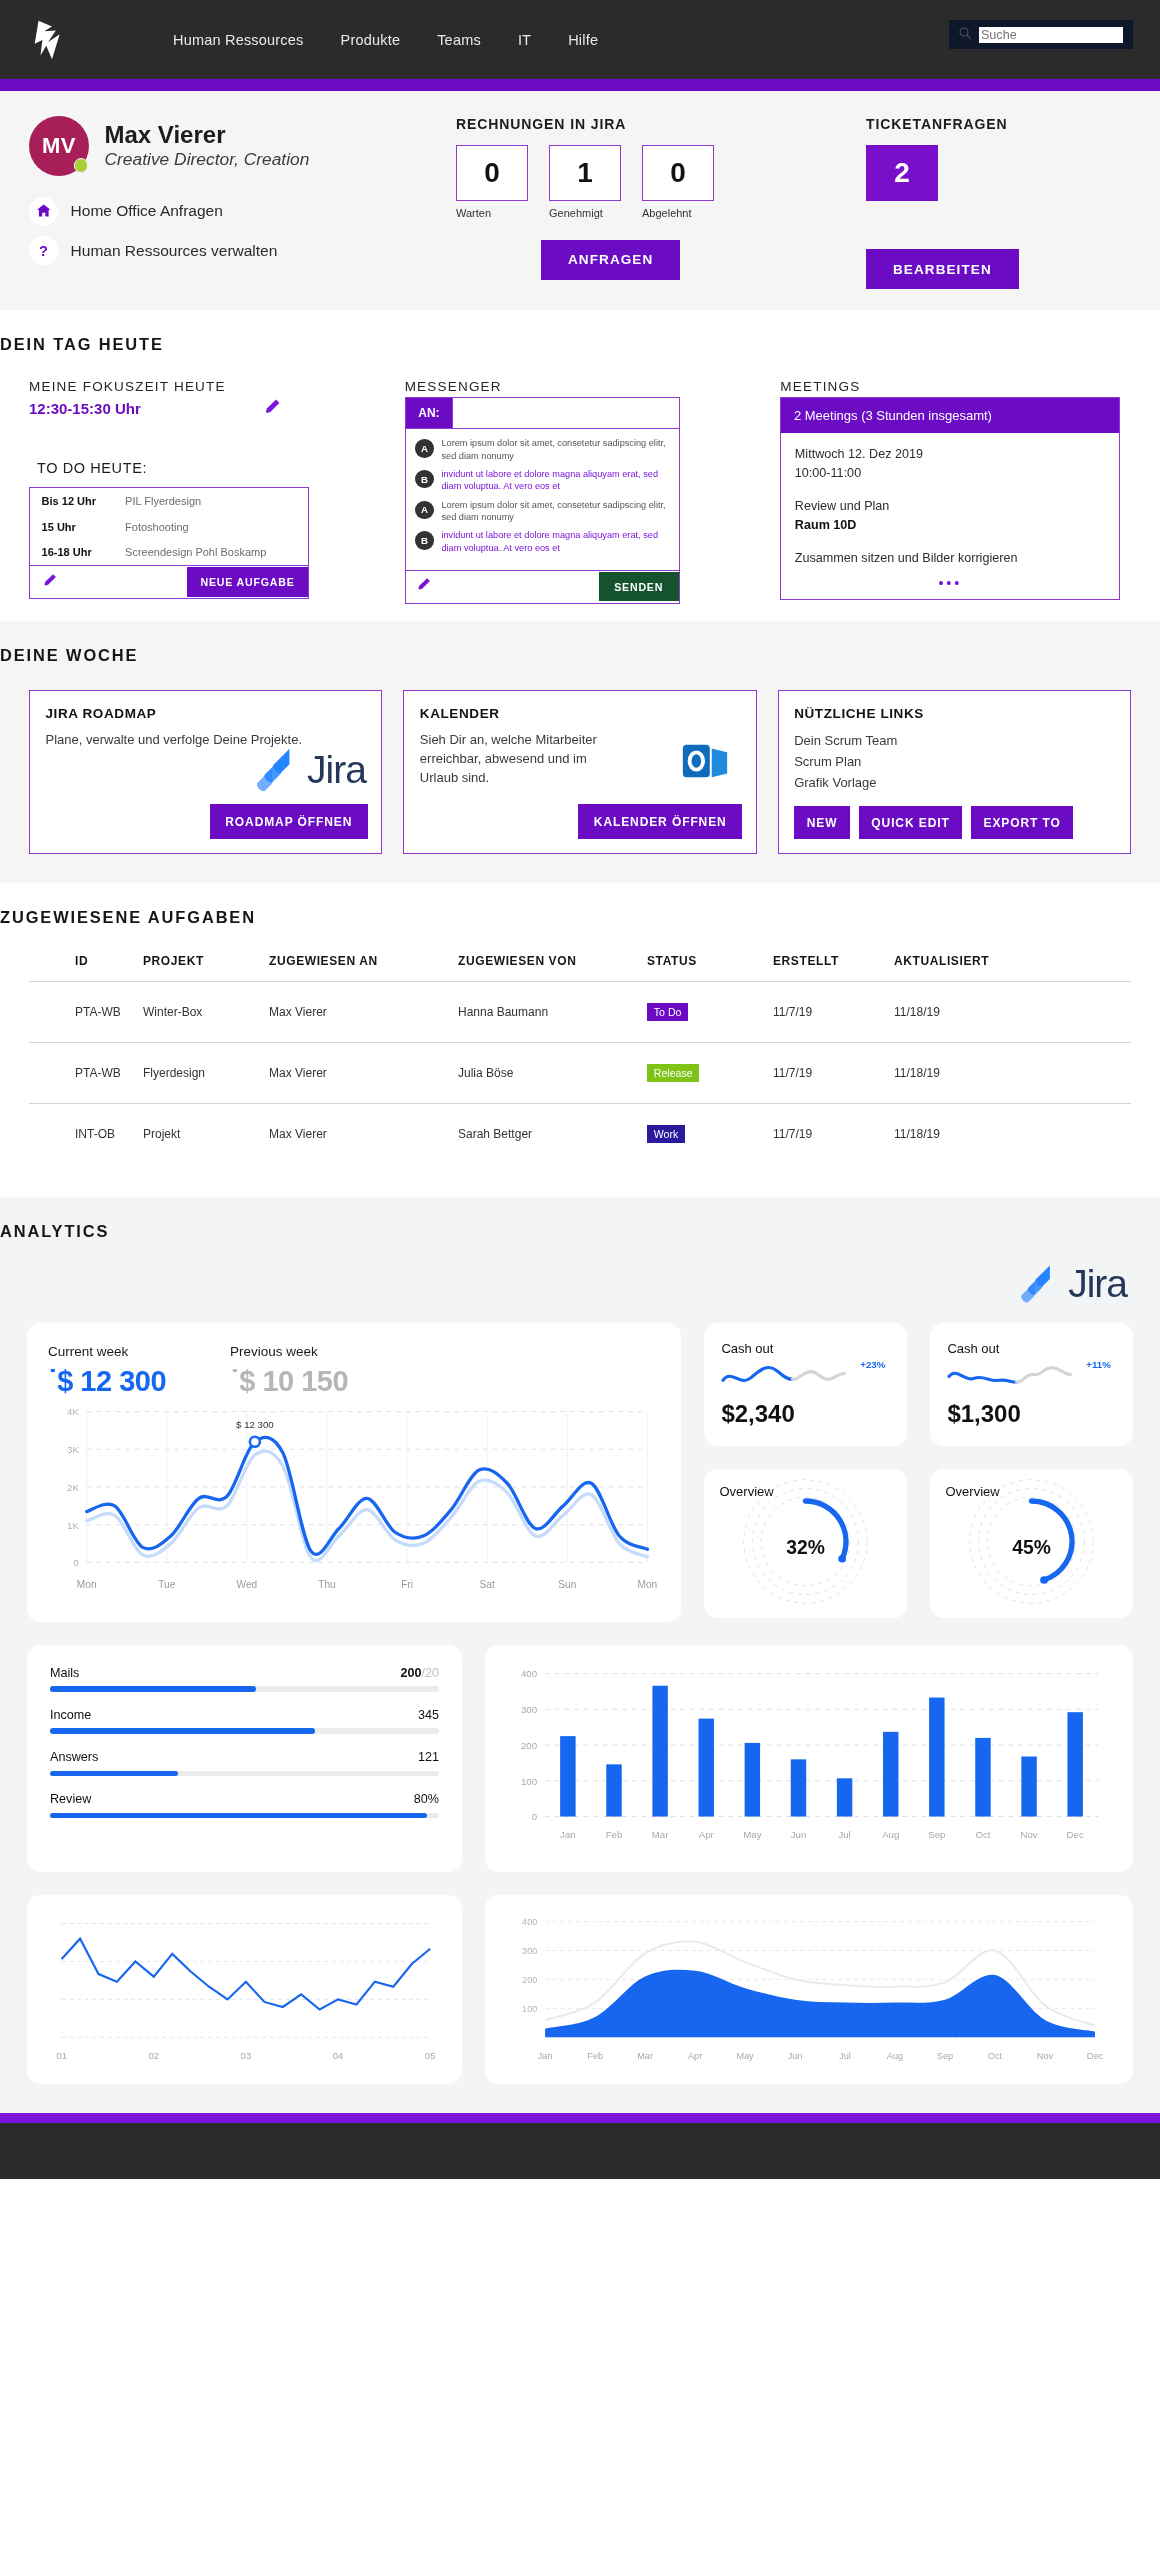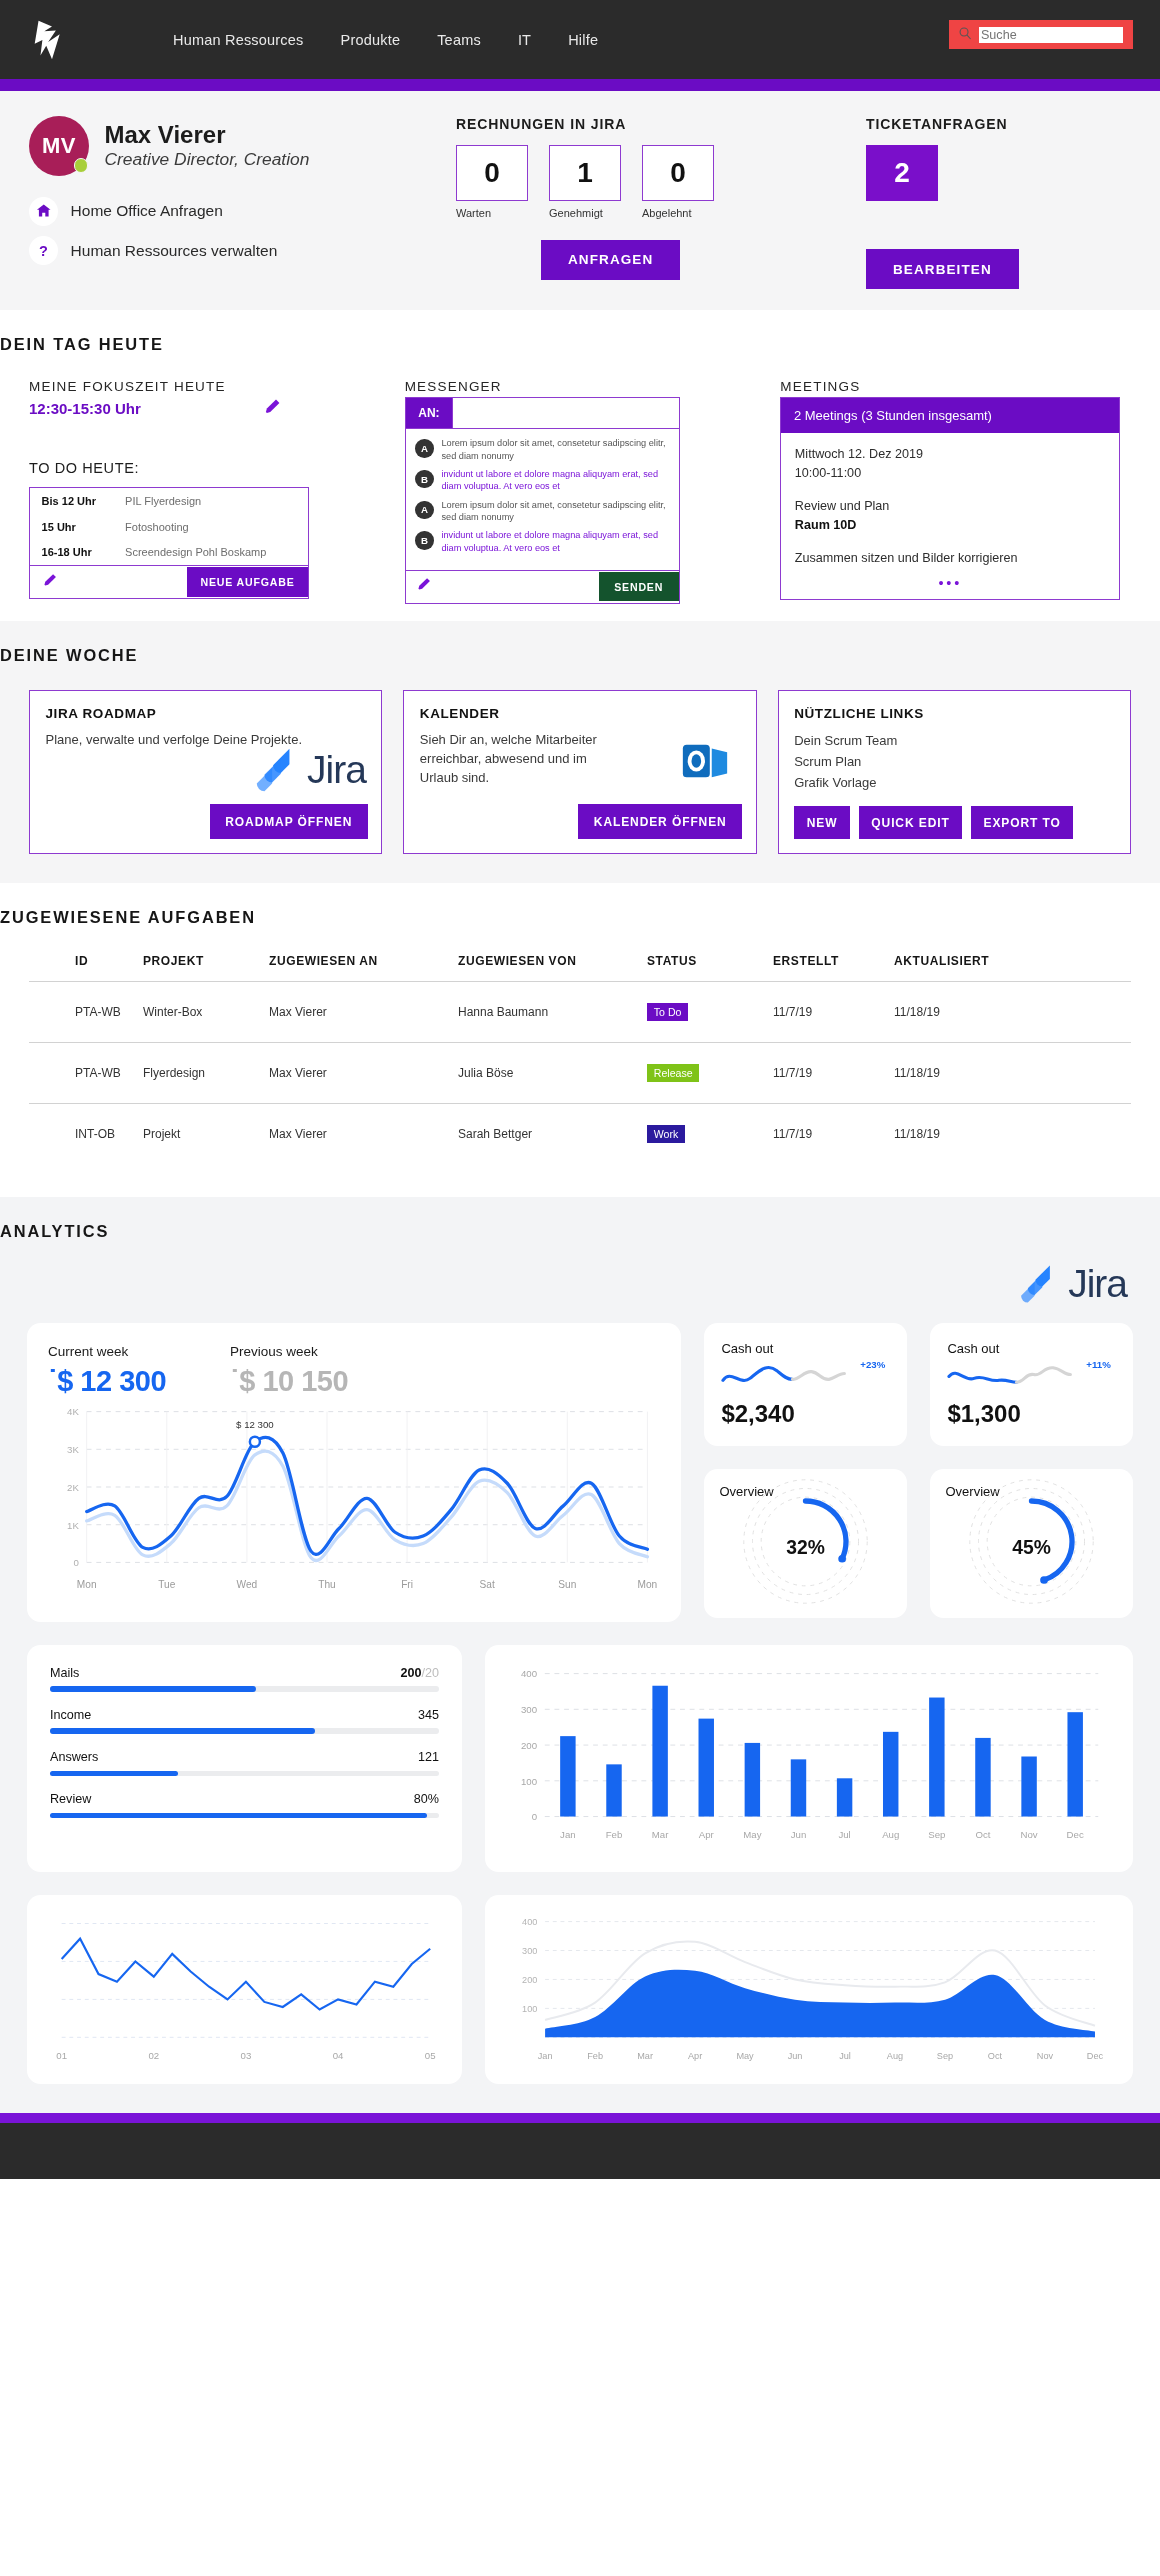--- a/index.html
+++ b/index.html
@@ -8,21 +8,21 @@
     width:1160px; height:2576px;
     font-family:"Liberation Sans", sans-serif;
     background:#ffffff; color:#222;
     overflow:hidden;
   }
   
   .topnav { height:79px; background:#2b2b2b; display:flex; align-items:center; padding:0 27px; position:relative;gap:48px; }
   .logo { width:50px; height:50px; margin-right:23px; flex:none; }
   .navlinks { display:flex; align-items:center; gap:37px; margin-left:25px; }
   .navlink { color:#e9e9e9; font-size:14.5px; letter-spacing:0.2px; cursor:pointer; }
-  .searchbox { position:absolute; right:27px; top:20.3px; width:184px; height:29px; background:#ef4444;
+  .searchbox { position:absolute; right:27px; top:20.3px; width:184px; height:29px; background:#0f172a;
                display:flex; align-items:center; padding:0 9.7px; gap:7.7px; }
   .searchbox input { border:0; outline:0; font-size:12.6px; width:100%; font-family:"Liberation Sans",sans-serif; color:#444;}
   .purplebar { height:11.6px; background:#6b0cc4; }
   .purplebar2 { height:9.7px; background:#7a14d8; }
 
   
   .profileband { background:#f5f5f6; padding:25px 29px 21px 29px; display:flex; }
   .pf-left { width:406px; }
   .pf-user { display:flex; align-items:center; gap:15.5px; }
   .avatar { width:60px; height:60px; border-radius:50%; background:#a81e58; color:#fff;
@@ -55,21 +55,21 @@
   
   .sechead { text-align:left; font-size:16.4px; font-weight:bold; letter-spacing:1.9px; color:#161616; }
 
   
   .tagsection { background:#fff; padding:25px 0 17.4px 0; }
   .tagcols { display:flex; padding:25px 29px 0 29px; gap:25px; }
   .col { flex:1; }
   .coltitle { font-size:13.5px; letter-spacing:1.2px; color:#262626; margin-bottom:3px; }
   .focustime { font-size:15px; color:#6b0cc4; font-weight:bold; }
   .focusrow { display:flex; align-items:center; justify-content:space-between; padding-right:97px;}
-  .todotitle { margin-top:39px; font-size:14.5px; letter-spacing:0.6px; color:#1d1d1d; }
+  .todotitle { margin-top:39px; font-size:14.5px; letter-spacing:0.6px; color:#1d1d1d;margin-left:8px; }
   .todobox { margin-top:11.6px; border:1.9px solid #8e3ad0; width:280px; }
   .todorow { display:flex; gap:13.5px; padding:6.8px 11.6px; font-size:11px; }
   .todorow .t { font-weight:bold; color:#111; width:70px; flex:none;}
   .todorow .d { color:#6d6d6d; }
   .todofoot { border-top:1.9px solid #8e3ad0; display:flex; justify-content:space-between; align-items:center; }
   .todofoot .pen { padding:5.8px 11.6px; }
   .todofoot .btn { background:#6b0cc4; color:#fff; font-size:10.6px; font-weight:bold; letter-spacing:0.8px;
                    padding:8.7px 13.5px; cursor:pointer;}
 
   .msgbox { border:1.9px solid #8e3ad0; width:275px; }

